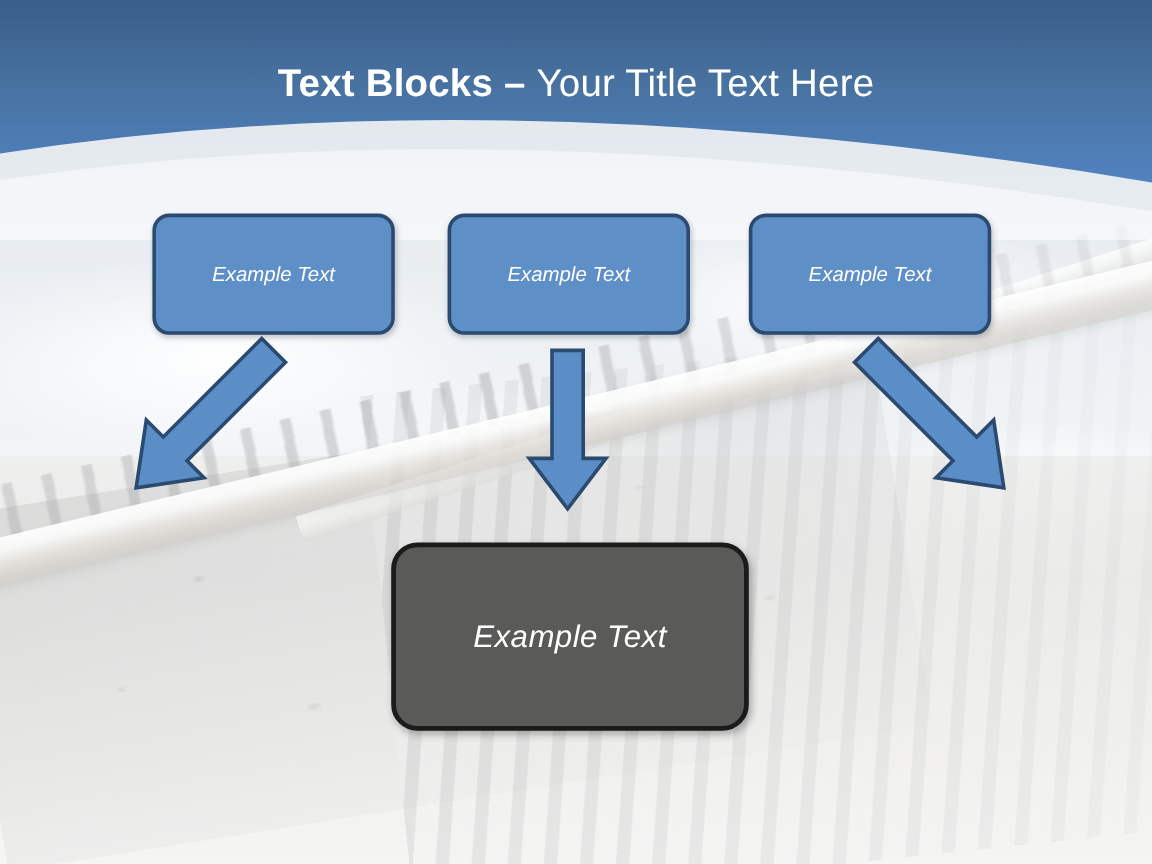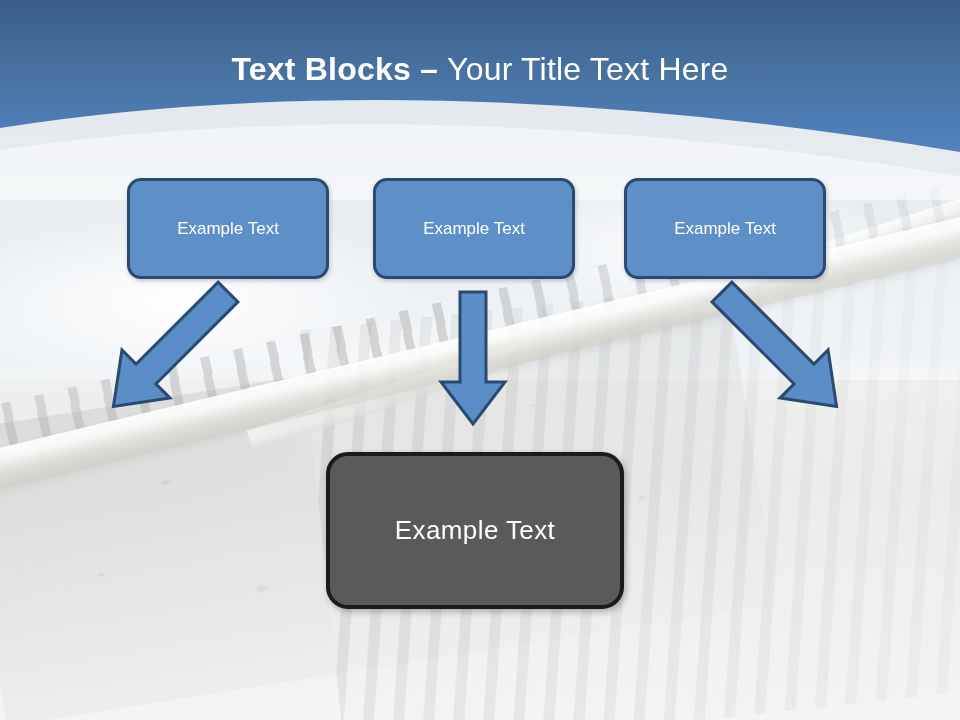--- a/index.html
+++ b/index.html
@@ -158,20 +158,21 @@
 
   
   .box {
     position: absolute;
     box-sizing: border-box;
     display: flex;
     align-items: center;
     justify-content: center;
     color: #ffffff;
     text-align: left;
+    font-style: italic;
   }
   .box-top {
     border: 3px solid #2b4a70;
     border-radius: 14px;
     background: #5e8fc6;
     font-size: 17px;
     box-shadow: 1px 2px 4px rgba(40,50,70,0.25);
   }
   .box-bottom {
     border: 4px solid #1b1b1b;

